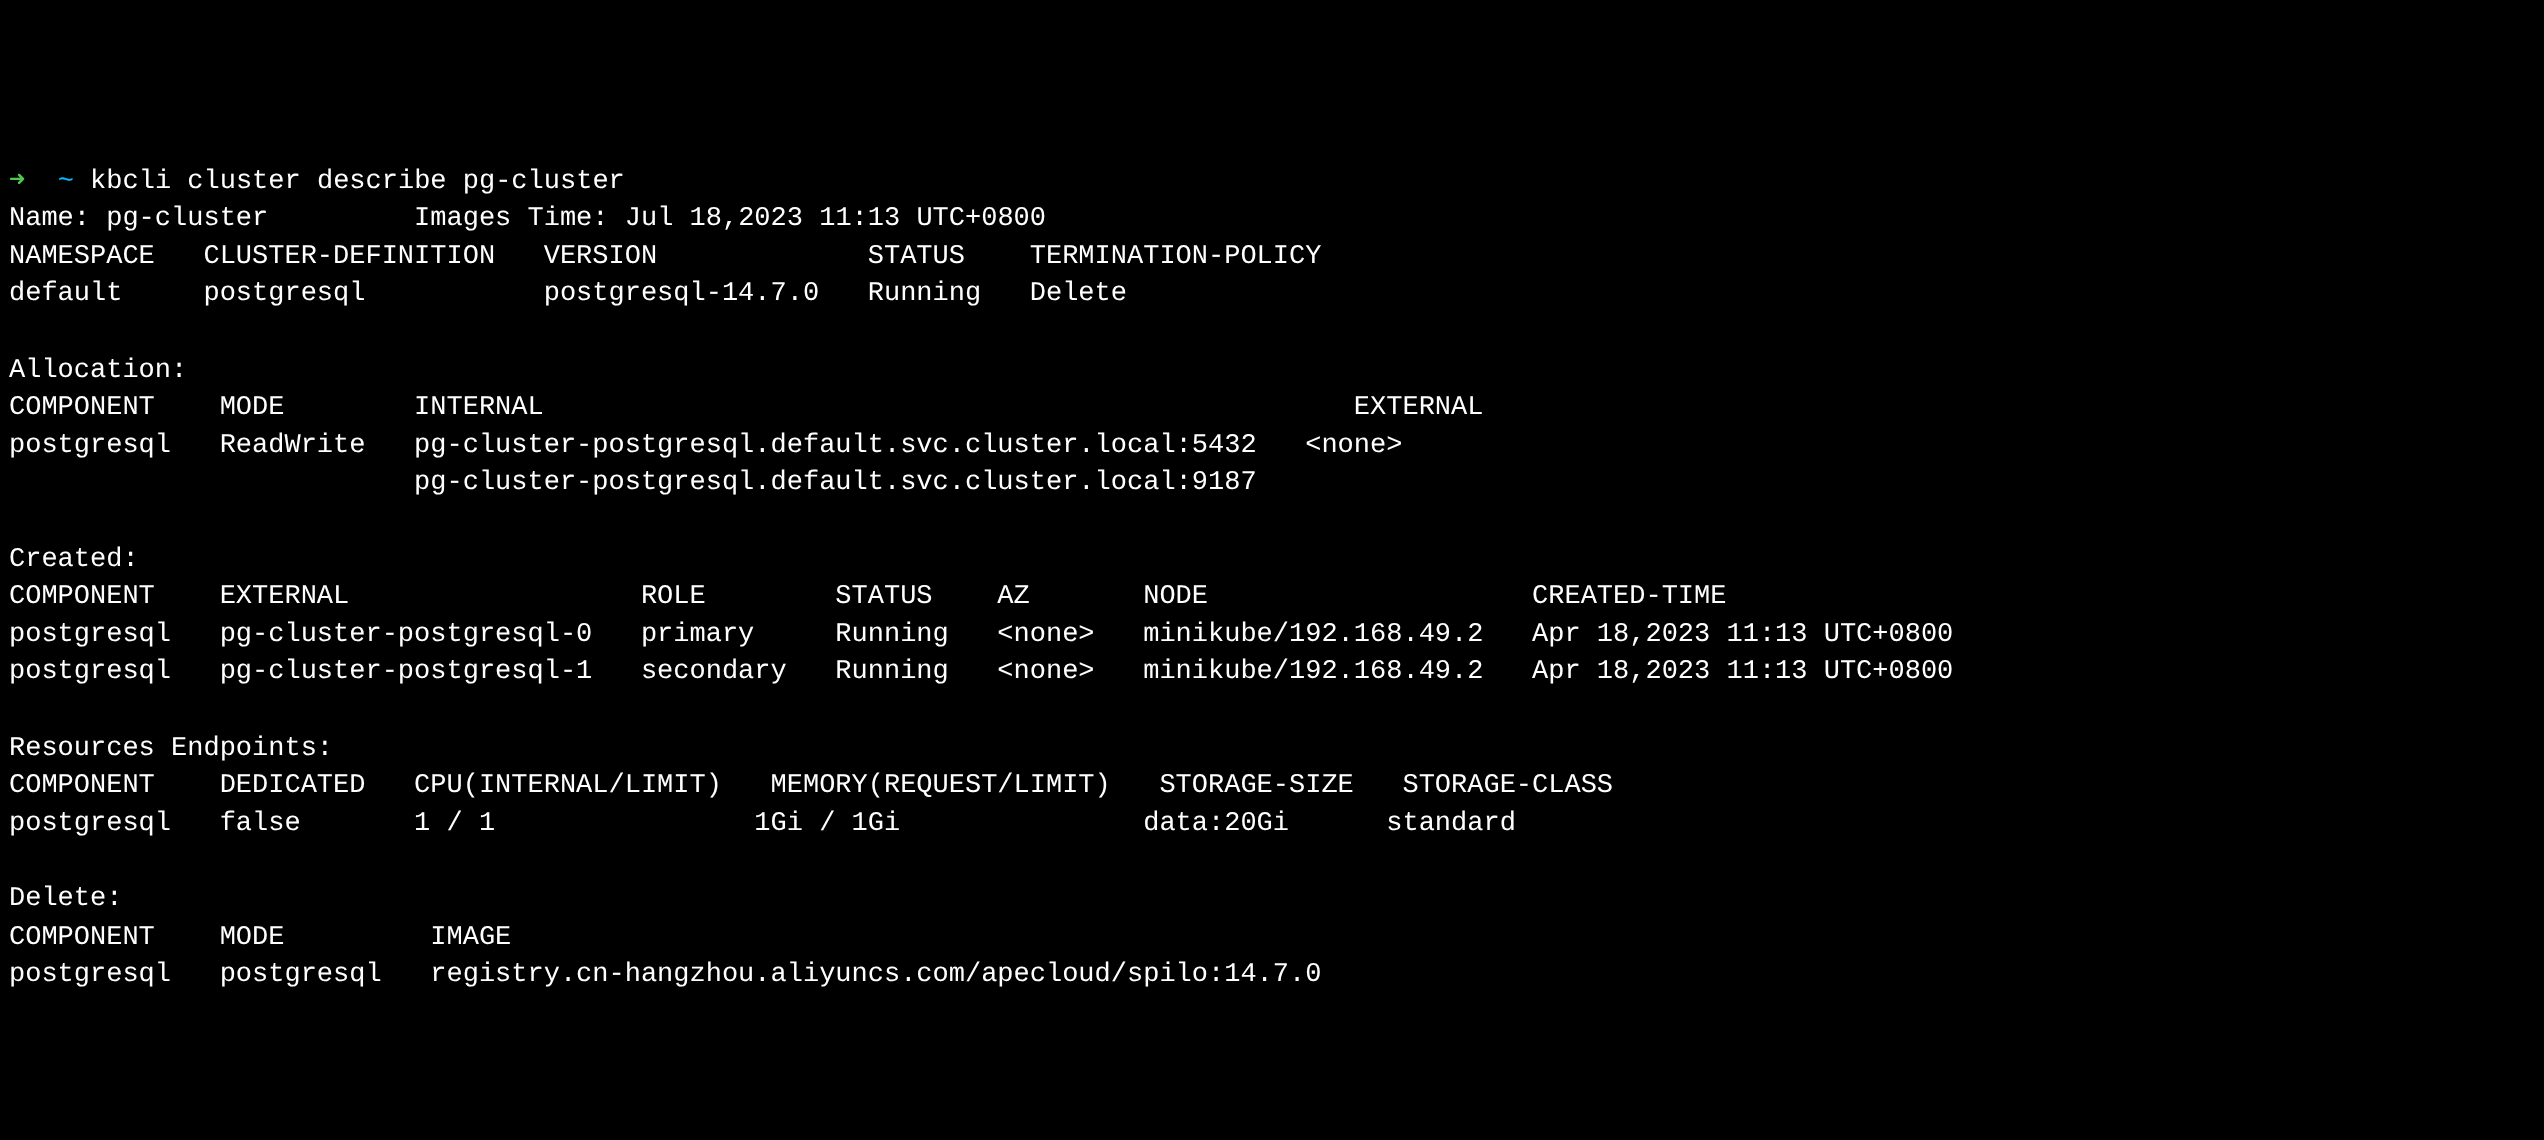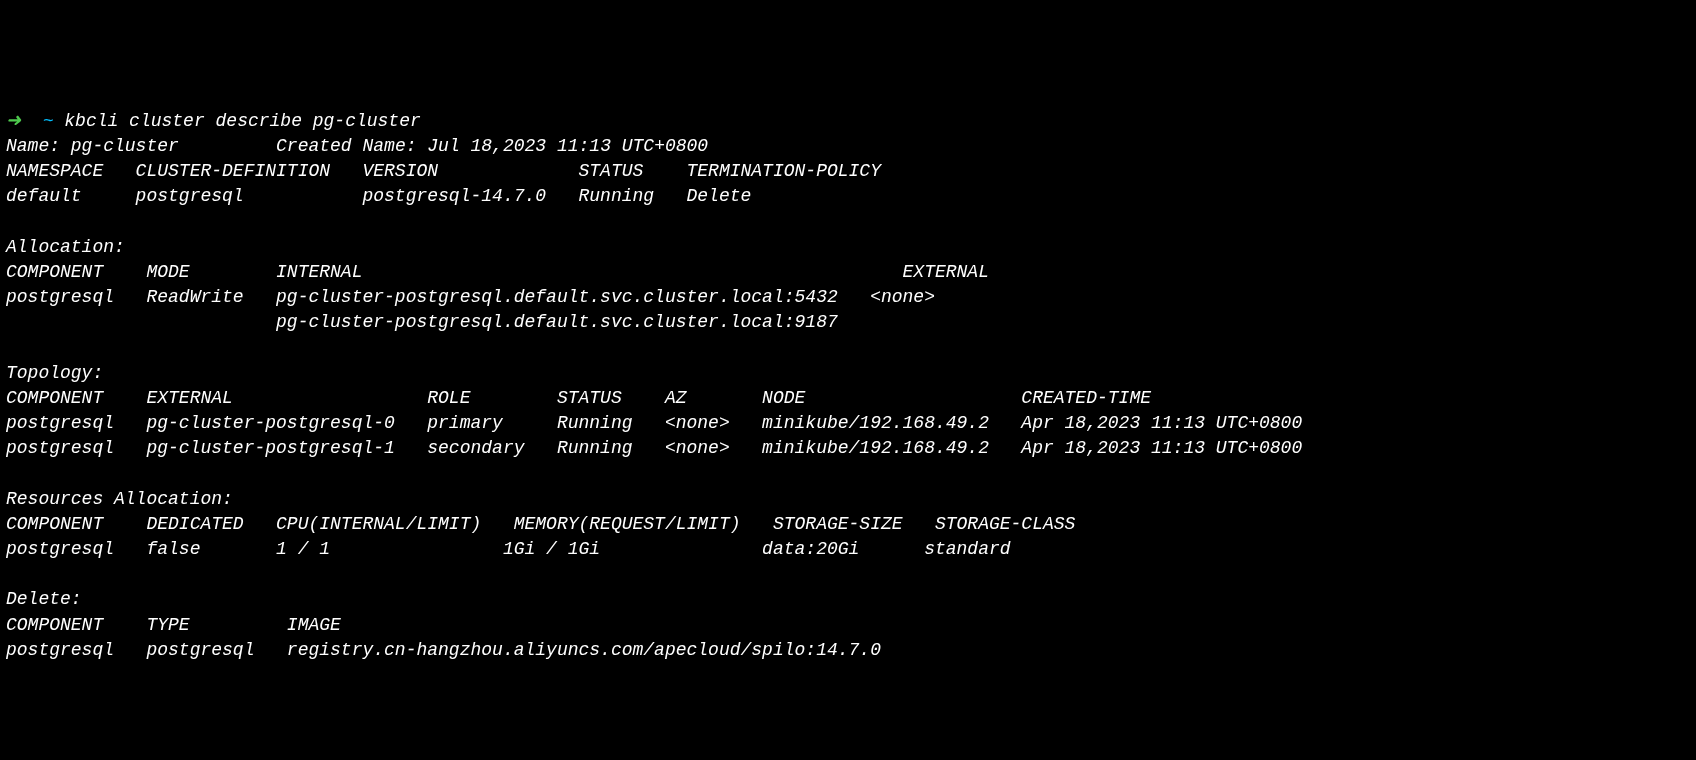--- a/index.html
+++ b/index.html
@@ -20,45 +20,44 @@
       overflow: hidden;
     }
     .prompt-arrow {
       color: #4EC94E;
     }
     .prompt-tilde {
       color: #00BFFF;
     }
     .terminal-line {
       white-space: pre;
-      font-style: italic;
     }
   </style>
 </head>
 <body>
 
 
 
 <div><span class="terminal-line"><span class="prompt-arrow">➜  </span><span class="prompt-tilde">~ </span><span>kbcli cluster describe pg-cluster</span></span>
-<span class="terminal-line"><span>Name: </span><span>pg-cluster</span><span>	 </span><span>Created Name: </span><span>Jul 18,2023 11:13 UTC+0800</span></span>
+<span class="terminal-line"><span>Name: </span><span>pg-cluster</span><span>	 </span><span>Images Time: </span><span>Jul 18,2023 11:13 UTC+0800</span></span>
 <span class="terminal-line">NAMESPACE   CLUSTER-DEFINITION   VERSION             STATUS    TERMINATION-POLICY   </span>
 <span class="terminal-line">default     postgresql           postgresql-14.7.0   Running   Delete               </span>
 
 <span class="terminal-line">Allocation:</span>
 <span class="terminal-line">COMPONENT    MODE        INTERNAL                                                  EXTERNAL   </span>
 <span class="terminal-line">postgresql   ReadWrite   pg-cluster-postgresql.default.svc.cluster.local:5432   &lt;none&gt;     </span>
 <span class="terminal-line">                         pg-cluster-postgresql.default.svc.cluster.local:9187              </span>
 
-<span class="terminal-line">Topology:</span>
+<span class="terminal-line">Created:</span>
 <span class="terminal-line">COMPONENT    EXTERNAL                  ROLE        STATUS    AZ       NODE                    CREATED-TIME                 </span>
 <span class="terminal-line">postgresql   pg-cluster-postgresql-0   primary     Running   &lt;none&gt;   minikube/192.168.49.2   Apr 18,2023 11:13 UTC+0800   </span>
 <span class="terminal-line">postgresql   pg-cluster-postgresql-1   secondary   Running   &lt;none&gt;   minikube/192.168.49.2   Apr 18,2023 11:13 UTC+0800   </span>
 
-<span class="terminal-line">Resources Allocation:</span>
+<span class="terminal-line">Resources Endpoints:</span>
 <span class="terminal-line">COMPONENT    DEDICATED   CPU(INTERNAL/LIMIT)   MEMORY(REQUEST/LIMIT)   STORAGE-SIZE   STORAGE-CLASS   </span>
 <span class="terminal-line">postgresql   false       1 / 1                1Gi / 1Gi               data:20Gi      standard        </span>
 
 <span class="terminal-line">Delete:</span>
-<span class="terminal-line">COMPONENT    TYPE         IMAGE                                                   </span>
+<span class="terminal-line">COMPONENT    MODE         IMAGE                                                   </span>
 <span class="terminal-line">postgresql   postgresql   registry.cn-hangzhou.aliyuncs.com/apecloud/spilo:14.7.0 </span></div>
 
 
 
 
 </body></html>

